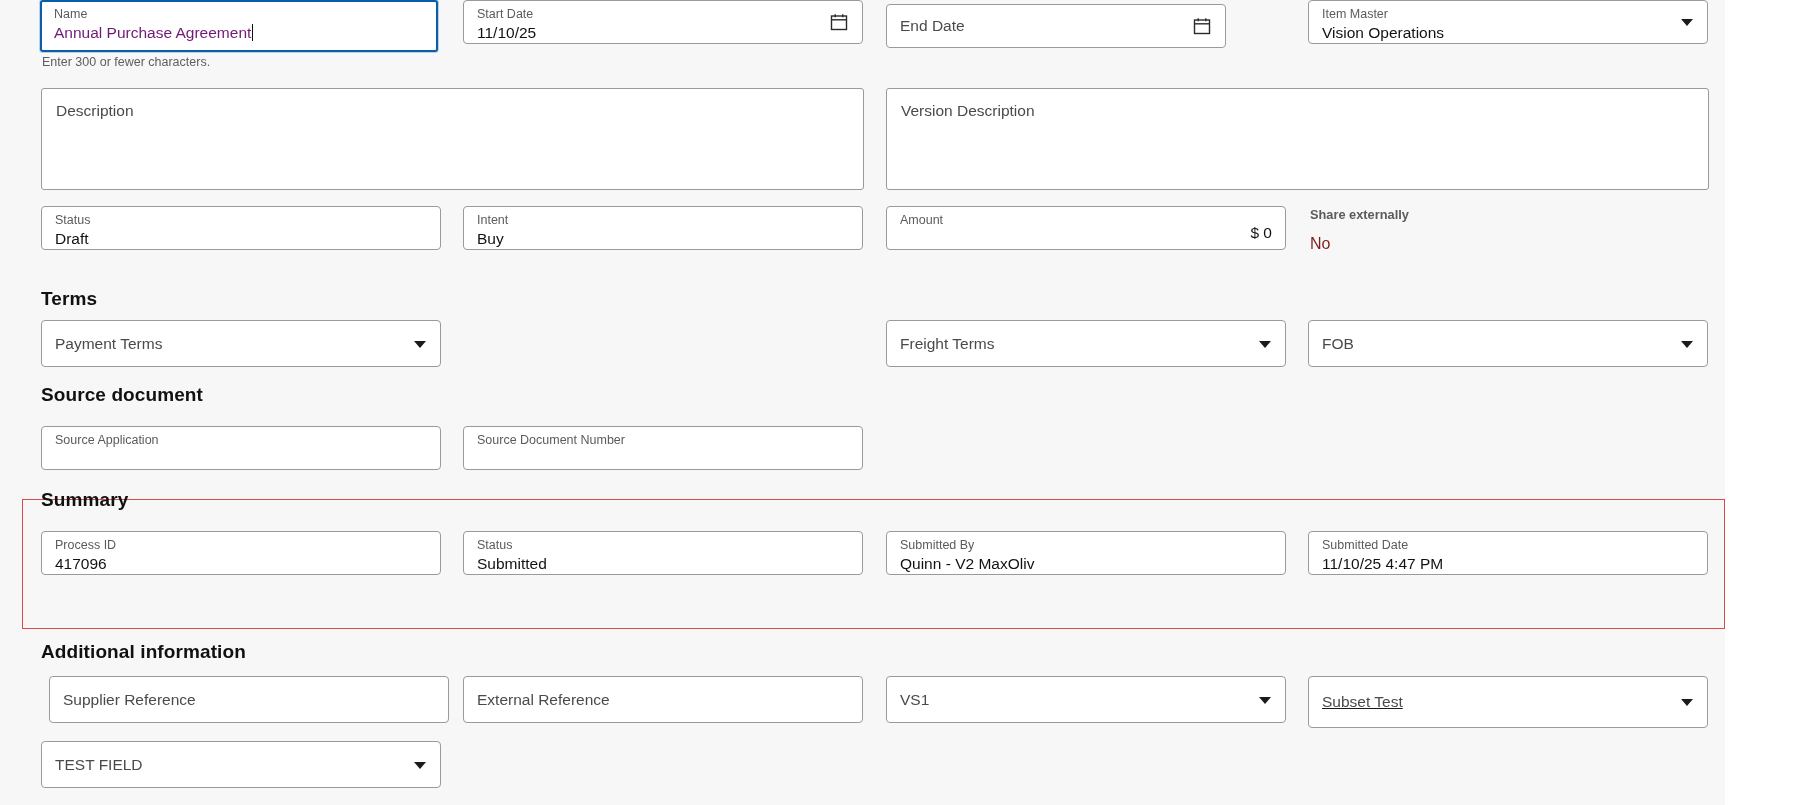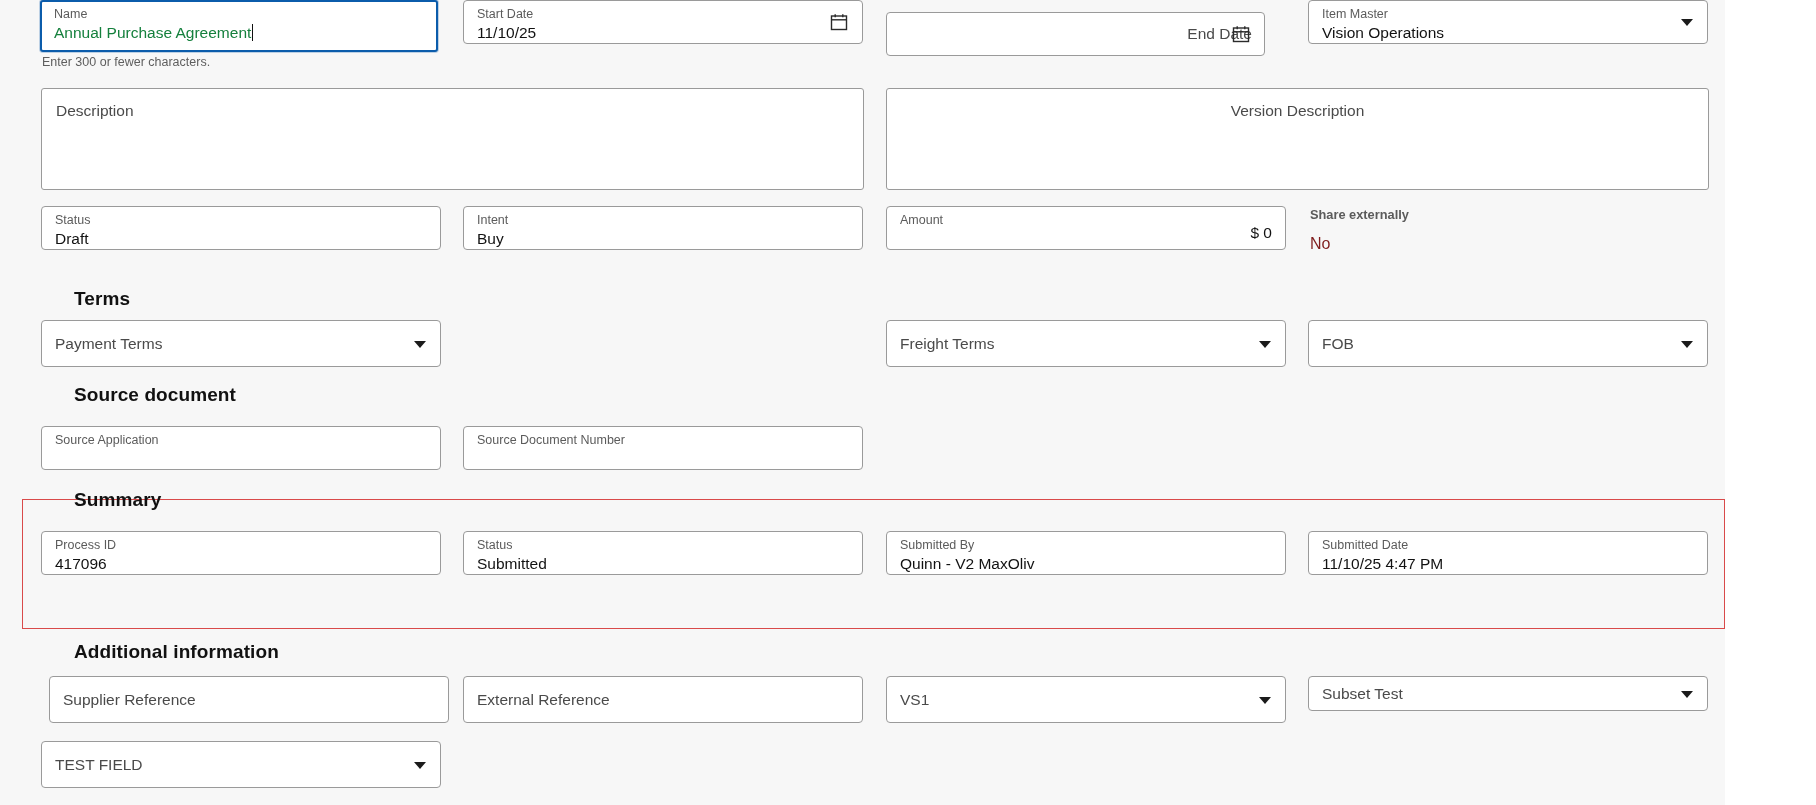--- a/index.html
+++ b/index.html
@@ -66,21 +66,21 @@
     font-size: 15.5px;
     color: #4a4a4a;
     line-height: 20px;
   }
   .field.focused {
     border: 2px solid #0b5cab;
     border-radius: 3px;
     box-shadow: 0 0 0 1px rgba(11,92,171,0.25);
     padding: 5px 11px 0 12px;
   }
-  .field.focused .val { color: #15803d; }
+  .field.focused .val { color: #701a75; }
   .caret {
     display: inline-block;
     width: 1px;
     height: 17px;
     background: #111;
     vertical-align: -3px;
     margin-left: 1px;
   }
 
   .helper {
@@ -124,21 +124,20 @@
     width: 18px; height: 18px;
   }
 
   .section-title {
     position: absolute;
     font-size: 19px;
     font-weight: bold;
     color: #111;
     line-height: 24px;
     letter-spacing: 0.1px;
-    margin-left: 33px;
   }
 
   .readonly-label {
     position: absolute;
     font-size: 12.8px;
     color: #5b5b5b;
     line-height: 16px;
     font-weight: bold;
   }
   .readonly-value {
@@ -180,40 +179,40 @@
       <span class="lbl">Start Date</span>
       <span class="val">11/10/25</span>
       <svg class="cal-icon" viewBox="0 0 18 18">
         <rect x="1.5" y="3" width="15" height="13.5" fill="none" stroke="#2b2b2b" stroke-width="1.4"></rect>
         <line x1="1.5" y1="6.8" x2="16.5" y2="6.8" stroke="#2b2b2b" stroke-width="1.4"></line>
         <line x1="5.2" y1="1.2" x2="5.2" y2="4.2" stroke="#2b2b2b" stroke-width="1.4"></line>
         <line x1="12.8" y1="1.2" x2="12.8" y2="4.2" stroke="#2b2b2b" stroke-width="1.4"></line>
       </svg>
     </div>
 
-    <div class="field empty" style="left:886px; top:12px; width:379px; height:44px;justify-content:flex-end;">
+    <div class="field empty" style="left:886px; top:4px; width:340px; height:44px;">
       <span class="lbl">End Date</span>
       <svg class="cal-icon" viewBox="0 0 18 18">
         <rect x="1.5" y="3" width="15" height="13.5" fill="none" stroke="#2b2b2b" stroke-width="1.4"></rect>
         <line x1="1.5" y1="6.8" x2="16.5" y2="6.8" stroke="#2b2b2b" stroke-width="1.4"></line>
         <line x1="5.2" y1="1.2" x2="5.2" y2="4.2" stroke="#2b2b2b" stroke-width="1.4"></line>
         <line x1="12.8" y1="1.2" x2="12.8" y2="4.2" stroke="#2b2b2b" stroke-width="1.4"></line>
       </svg>
     </div>
 
     <div class="field" style="left:1308px; top:0px; width:400px; height:44px;">
       <span class="lbl">Item Master</span>
       <span class="val">Vision Operations</span>
       <span class="caret-down"></span>
     </div>
 
     <div class="textarea" style="left:41px; top:88px; width:823px; height:102px;">
       <span class="lbl">Description</span>
     </div>
-    <div class="textarea" style="left:886px; top:88px; width:823px; height:102px;text-align:center;">
+    <div class="textarea" style="left:886px; top:88px; width:823px; height:102px;">
       <span class="lbl">Version Description</span>
     </div>
 
     <div class="field" style="left:41px; top:206px; width:400px; height:44px;">
       <span class="lbl">Status</span>
       <span class="val">Draft</span>
     </div>
     <div class="field" style="left:463px; top:206px; width:400px; height:44px;">
       <span class="lbl">Intent</span>
       <span class="val">Buy</span>
@@ -275,21 +274,21 @@
     <div class="field empty" style="left:41px; top:676px; width:400px; height:47px;margin-left:8px;">
       <span class="lbl">Supplier Reference</span>
     </div>
     <div class="field empty" style="left:463px; top:676px; width:400px; height:47px;">
       <span class="lbl">External Reference</span>
     </div>
     <div class="field empty" style="left:886px; top:676px; width:400px; height:47px;">
       <span class="lbl">VS1</span>
       <span class="caret-down"></span>
     </div>
-    <div class="field empty" style="left:1308px; top:676px; width:400px; height:35px;">
+    <div class="field empty" style="left:1308px; top:676px; width:400px; height:52px;text-decoration:underline;">
       <span class="lbl">Subset Test</span>
       <span class="caret-down"></span>
     </div>
     <div class="field empty" style="left:41px; top:741px; width:400px; height:47px;">
       <span class="lbl">TEST FIELD</span>
       <span class="caret-down"></span>
     </div>
 
   </div>
   <div class="right-gutter"></div>

